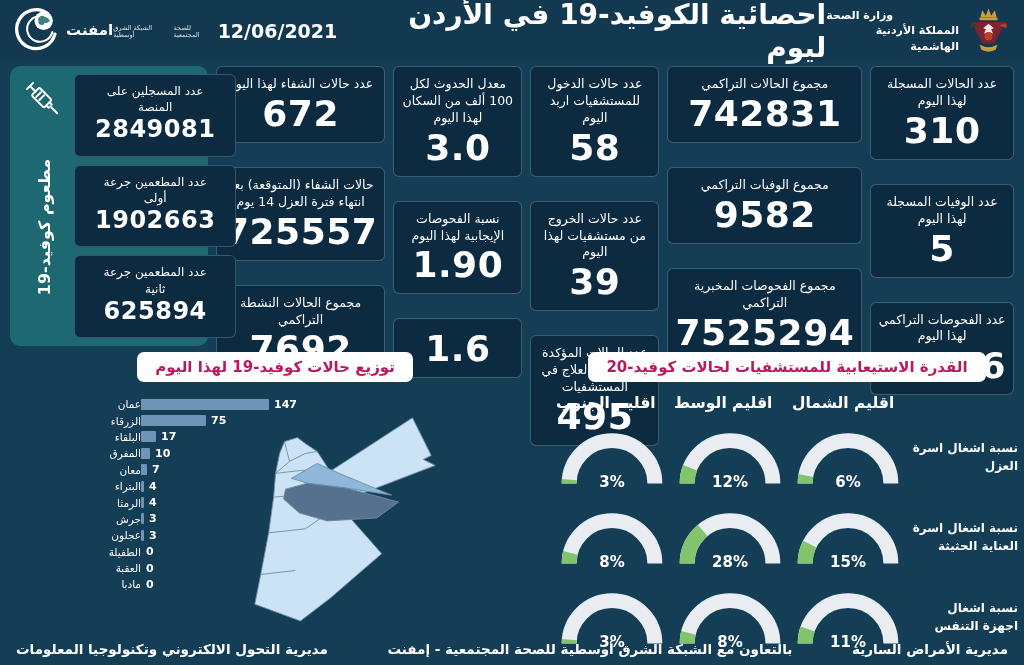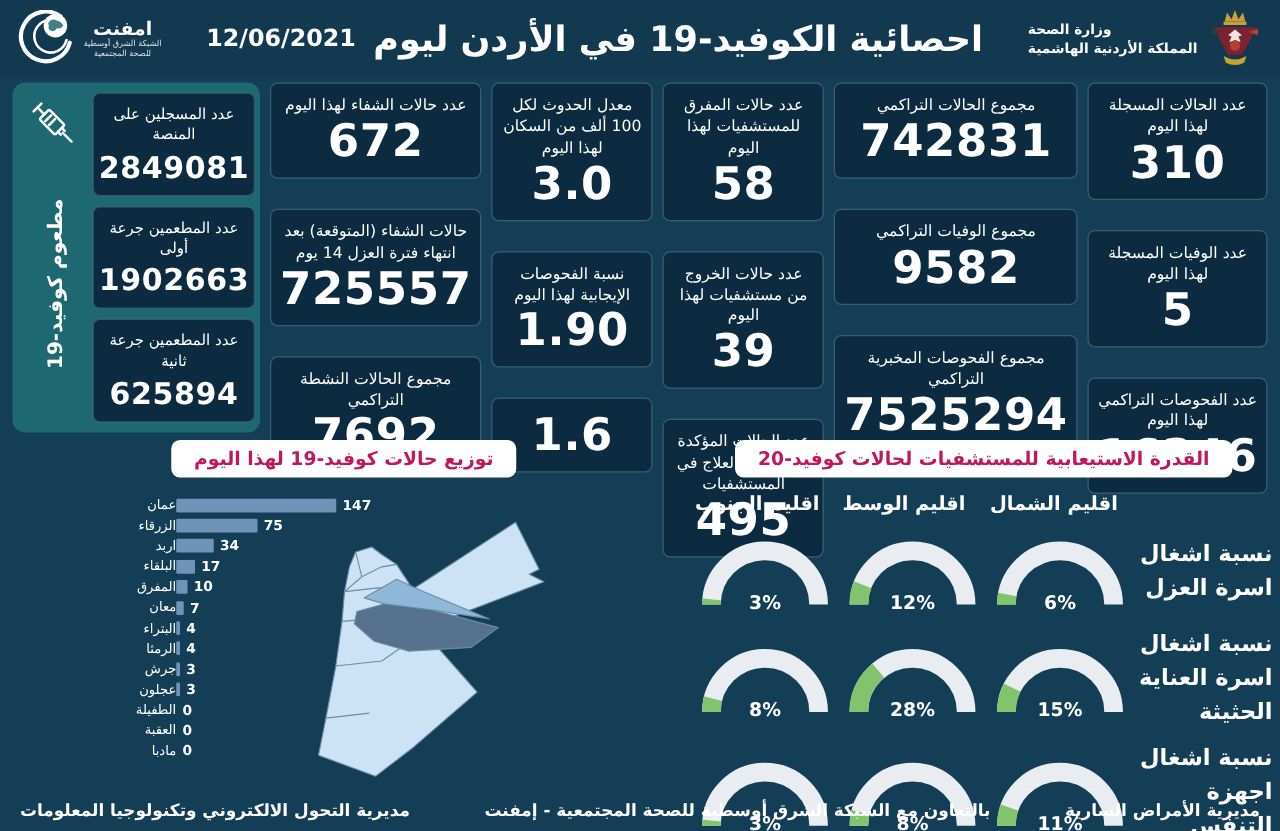--- a/index.html
+++ b/index.html
@@ -4,21 +4,21 @@
 <style>
   html,body{margin:0;padding:0;background:#0b2537;}
   .page{position:relative;width:1024px;height:665px;overflow:hidden;
         background:#143d56;color:#fff;
         font-family:"DejaVu Sans",sans-serif;}
   
   .header{position:absolute;top:0;left:0;right:0;height:62px;
           display:flex;align-items:center;justify-content:space-between;
           padding:0 14px;box-sizing:border-box;background:#12394f;}
   .emphnet{display:flex;align-items:center;gap:7px;}
-  .emph-text{display:flex;flex-direction:column;align-items:center;line-height:1.15;}
+  .emph-text{display:flex;flex-direction:row;align-items:flex-end;line-height:1.15;}
   .emph-name{font-size:15px;font-weight:bold;}
   .emph-tiny{font-size:6.5px;opacity:.85;}
   .title-wrap{display:flex;align-items:center;gap:14px;direction:rtl;}
   .page-title{font-size:28px;font-weight:bold;}
   .report-date{font-size:19px;font-weight:bold;direction:ltr;}
   .ministry{display:flex;align-items:center;gap:8px;}
   .min-text{display:flex;flex-direction:column;align-items:flex-end;line-height:1.4;
             font-size:11px;font-weight:bold;direction:rtl;}
   
   .stats{position:absolute;top:66px;left:10px;right:10px;height:280px;
@@ -33,21 +33,21 @@
   .vaccine{width:198px;flex:none;background:#1e6971;border-radius:10px;
            display:flex;direction:ltr;padding:8px;box-sizing:border-box;gap:4px;}
   .vax-side{position:relative;width:52px;flex:none;}
   .syringe{position:absolute;top:4px;left:4px;}
   .vax-vert{position:absolute;top:58%;left:50%;
             transform:translate(-50%,-50%) rotate(-90deg);
             white-space:nowrap;font-size:16px;font-weight:bold;direction:rtl;}
   .vax-cards{flex:1;display:flex;flex-direction:column;gap:8px;}
   .vax-card{flex:1;background:#0c2b41;border:1px solid rgba(150,185,210,.3);
             border-radius:6px;display:flex;flex-direction:column;
-            justify-content:space-between;padding:8px 4px;box-sizing:border-box;}
+            justify-content:flex-start;padding:8px 20px;box-sizing:border-box;}
   .vax-card .card-value{font-size:24px;}
   .vax-card .card-label{font-size:12px;}
   
   .pill{background:#fff;color:#be185d;font-weight:bold;font-size:15px;
         border-radius:7px;padding:6px 18px;width:fit-content;margin:0 auto;
         direction:rtl;white-space:nowrap;}
   .bottom-left{position:absolute;left:60px;top:352px;width:430px;}
   .bar-rows{position:absolute;left:22px;top:44px;width:360px;z-index:2;}
   .bar-row{display:flex;align-items:center;height:16.4px;}
   .bar-label{width:54px;font-size:10.5px;text-align:right;direction:rtl;
@@ -56,21 +56,21 @@
   .bar-val{margin-left:5px;font-size:11px;font-weight:bold;}
   .map-wrap{position:absolute;left:228px;top:392px;width:238px;height:238px;z-index:1;}
   .bottom-right{position:absolute;left:556px;top:352px;width:462px;}
   .gauge-grid{display:grid;grid-template-columns:112px 112px 112px 112px;
               column-gap:6px;row-gap:10px;margin-top:12px;align-items:center;}
   .g-head{font-size:15.5px;font-weight:bold;text-align:left;direction:rtl;}
   .gauge-cell{position:relative;width:112px;height:70px;}
   .gauge-svg{width:112px;height:69px;display:block;}
   .pct{position:absolute;left:0;right:0;bottom:1px;text-align:center;
        font-size:15px;font-weight:bold;}
-  .g-rowlabel{font-size:18px;font-weight:bold;line-height:1.5;text-align:right;
+  .g-rowlabel{font-size:12px;font-weight:bold;line-height:1.5;text-align:right;
               direction:rtl;padding-right:4px;}
   
   .footer{position:absolute;left:16px;right:16px;bottom:8px;display:flex;
           justify-content:space-between;direction:rtl;font-size:13.5px;font-weight:bold;}
 </style>
 </head>
 <body>
 
 <div class="page">
 
@@ -132,21 +132,21 @@
           <div class="card">
             <div class="card-label">مجموع الوفيات التراكمي</div>
             <div class="card-value">9582</div>
           </div>
           <div class="card">
             <div class="card-label">مجموع الفحوصات المخبرية التراكمي</div>
             <div class="card-value">7525294</div>
           </div>
         </div><div class="stat-col">
           <div class="card">
-            <div class="card-label">عدد حالات المفرق للمستشفيات لهذا اليوم</div>
+            <div class="card-label">عدد حالات الدخول للمستشفيات اربد اليوم</div>
             <div class="card-value">58</div>
           </div>
           <div class="card">
             <div class="card-label">عدد حالات الخروج من مستشفيات لهذا اليوم</div>
             <div class="card-value">39</div>
           </div>
           <div class="card">
             <div class="card-label">عدد الحالات المؤكدة التي تتلقى العلاج في المستشفيات</div>
             <div class="card-value">495</div>
           </div>
@@ -216,25 +216,20 @@
           <div class="bar-label">عمان</div>
           <div class="bar" style="width: 128px; background: rgb(112, 147, 184);"></div>
           <div class="bar-val">147</div>
         </div>
         <div class="bar-row">
           <div class="bar-label">الزرقاء</div>
           <div class="bar" style="width: 65px; background: rgb(112, 147, 184);"></div>
           <div class="bar-val">75</div>
         </div>
         <div class="bar-row">
-          <div class="bar-label">اربد</div>
-          <div class="bar" style="width: 30px; background: rgb(112, 147, 184);"></div>
-          <div class="bar-val">34</div>
-        </div>
-        <div class="bar-row">
           <div class="bar-label">البلقاء</div>
           <div class="bar" style="width: 15px; background: rgb(112, 147, 184);"></div>
           <div class="bar-val">17</div>
         </div>
         <div class="bar-row">
           <div class="bar-label">المفرق</div>
           <div class="bar" style="width: 9px; background: rgb(112, 147, 184);"></div>
           <div class="bar-val">10</div>
         </div>
         <div class="bar-row">

